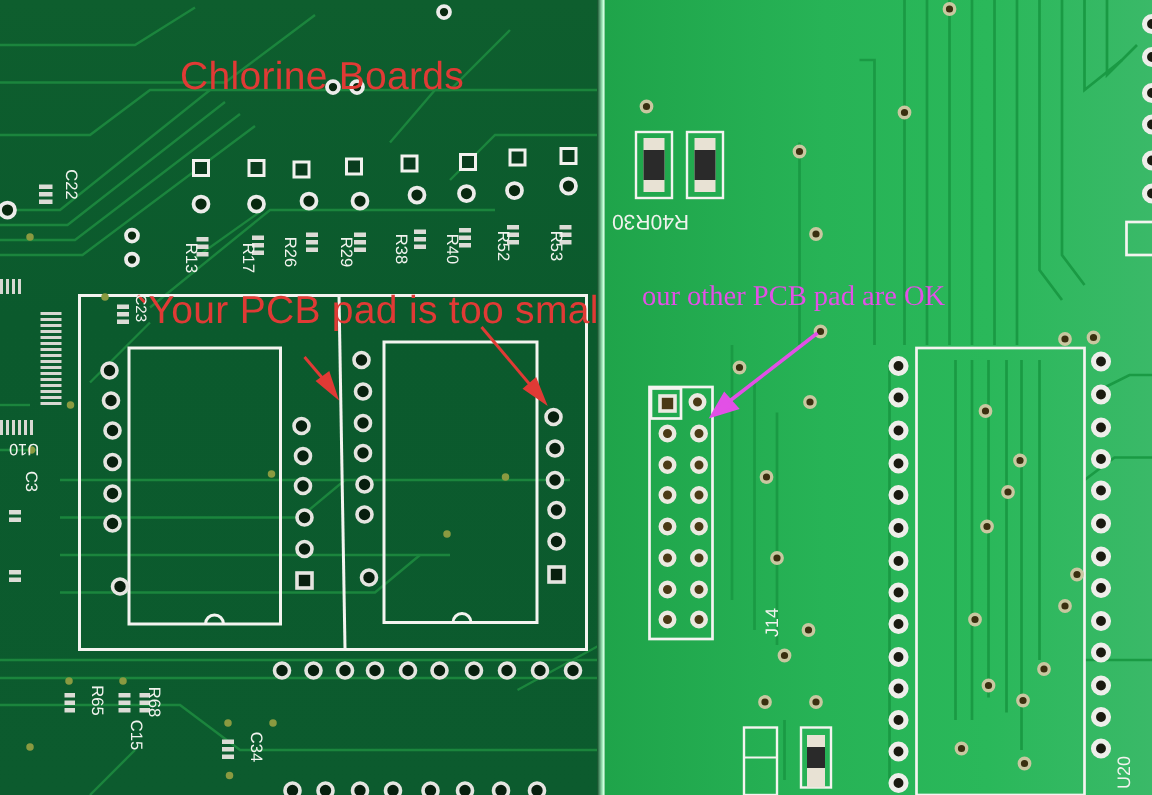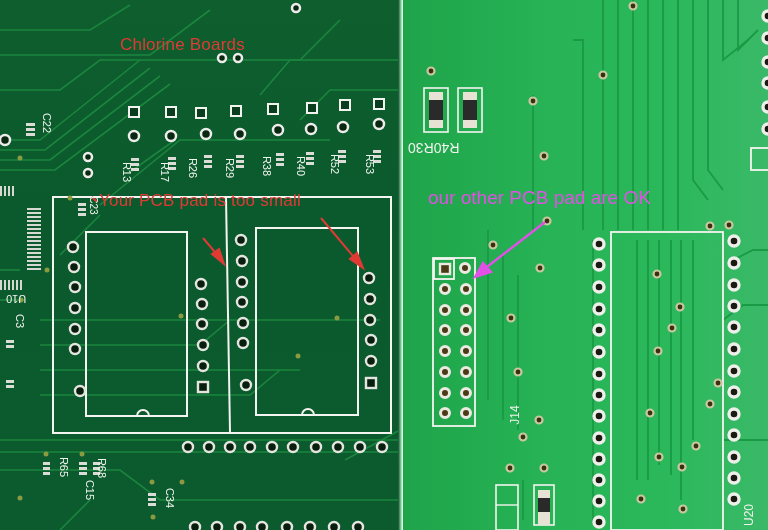--- a/index.html
+++ b/index.html
@@ -4,21 +4,21 @@
 <style>
   html,body{margin:0;padding:0;}
   body{width:768px;height:530px;overflow:hidden;background:#0d5a2c;font-family:"Liberation Sans",sans-serif;}
   #stage{position:relative;width:768px;height:530px;overflow:hidden;}
   .panel{position:absolute;top:0;height:530px;overflow:hidden;}
   #left{left:0;width:403px;background:linear-gradient(180deg,#0e5e2e 0%,#0b5a2d 40%,#0c5b2e 100%);}
   #right{left:403px;width:365px;background:linear-gradient(90deg,#1fa44a 0%,#27b356 40%,#2ab85a 70%,#3ab968 100%);}
   #divider{position:absolute;left:398px;top:0;width:9px;height:530px;background:linear-gradient(90deg,#0c4a25,#b8ffd0 45%,#ffffff 55%,#2ecc6a);}
   svg{position:absolute;left:0;top:0;}
   .lbl{position:absolute;white-space:nowrap;}
-  .annot-red{color:#e03a35;font-size:17px;letter-spacing:0.2px;}
+  .annot-red{color:#e03a35;font-size:26px;letter-spacing:0.2px;}
   .annot-pink{color:#e250e6;font-size:19px;}
   .silk{color:#f1f3ee;font-size:11px;font-family:"Liberation Sans",sans-serif;}
   .rot180{transform:rotate(180deg);}
 </style>
 </head>
 <body>
 
 <div id="stage">
 
   <div id="left" class="panel">
@@ -405,15 +405,15 @@
       <g stroke="#e250e6" stroke-width="2.4" fill="#e250e6">
         <line x1="142" y1="222" x2="80" y2="270"></line>
         <polygon points="72,277 80,263 88,272"></polygon>
       </g>
     </svg>
 
     <span class="lbl silk rot180" style="left:5px;top:140px;font-size:14px;"><span>R40</span><span>R30</span></span>
     <span class="lbl silk" style="left:102px;top:408px;transform:rotate(-90deg);font-size:12px;">J14</span>
     <span class="lbl silk" style="left:335px;top:508px;transform:rotate(-90deg);font-size:12px;">U20</span>
 
-    <span class="lbl annot-pink" style="left:25px;top:187px;">our other PCB pad are OK</span>
+    <span class="lbl annot-pink" style="left:25px;top:187px;font-family:Liberation Serif, serif;">our other PCB pad are OK</span>
   </div>
 </div>
 
 </body></html>

